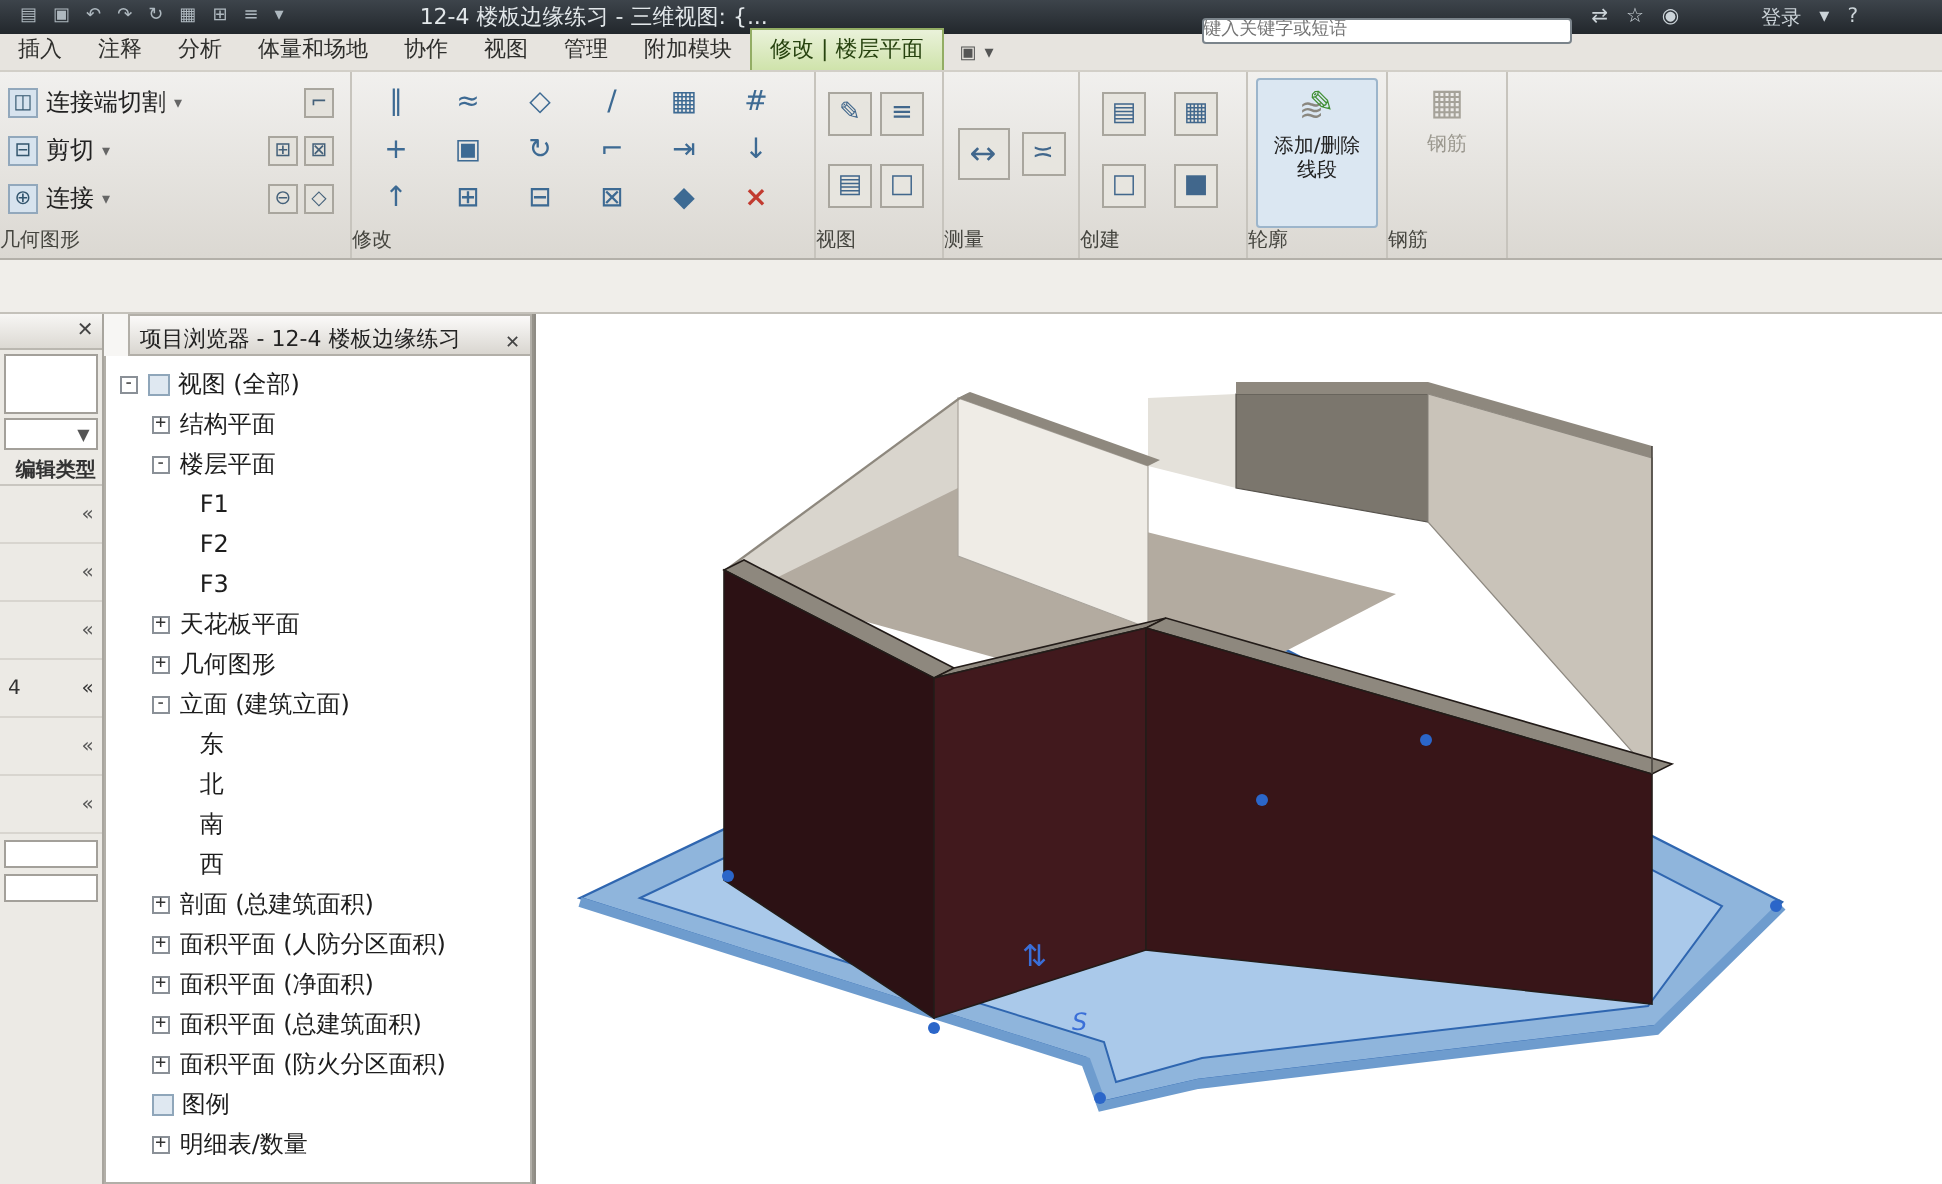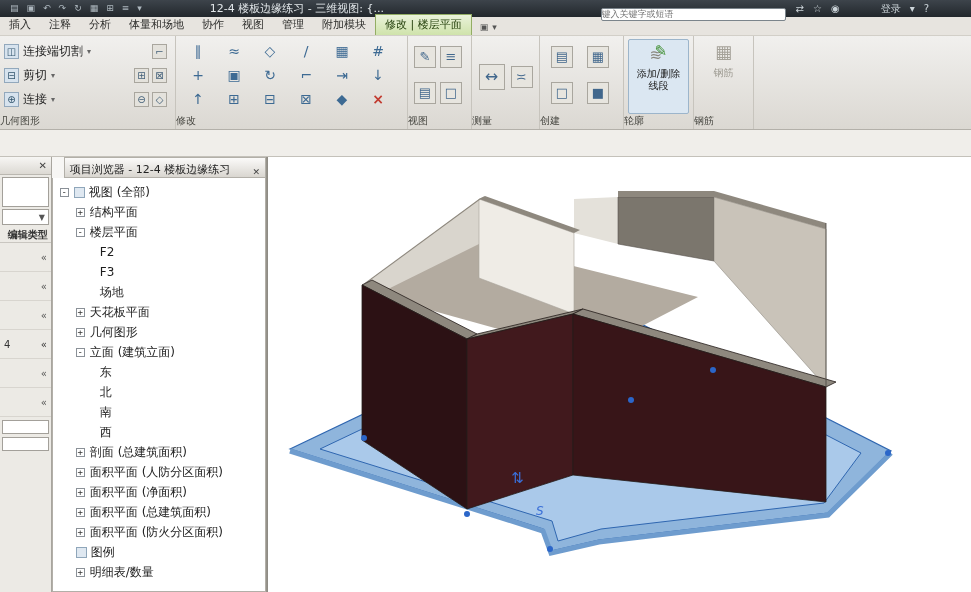--- a/index.html
+++ b/index.html
@@ -319,27 +319,27 @@
       </div>
       <div class="trow lv1">
         <span class="tg">+</span>
         <span>结构平面</span>
       </div>
       <div class="trow lv1">
         <span class="tg">-</span>
         <span>楼层平面</span>
       </div>
       <div class="trow lv2">
+        <span>F1</span>
+      </div>
+      <div class="trow lv2">
         <span>F2</span>
       </div>
       <div class="trow lv2">
         <span>F3</span>
-      </div>
-      <div class="trow lv2">
-        <span>场地</span>
       </div>
       <div class="trow lv1">
         <span class="tg">+</span>
         <span>天花板平面</span>
       </div>
       <div class="trow lv1">
         <span class="tg">+</span>
         <span>几何图形</span>
       </div>
       <div class="trow lv1">

